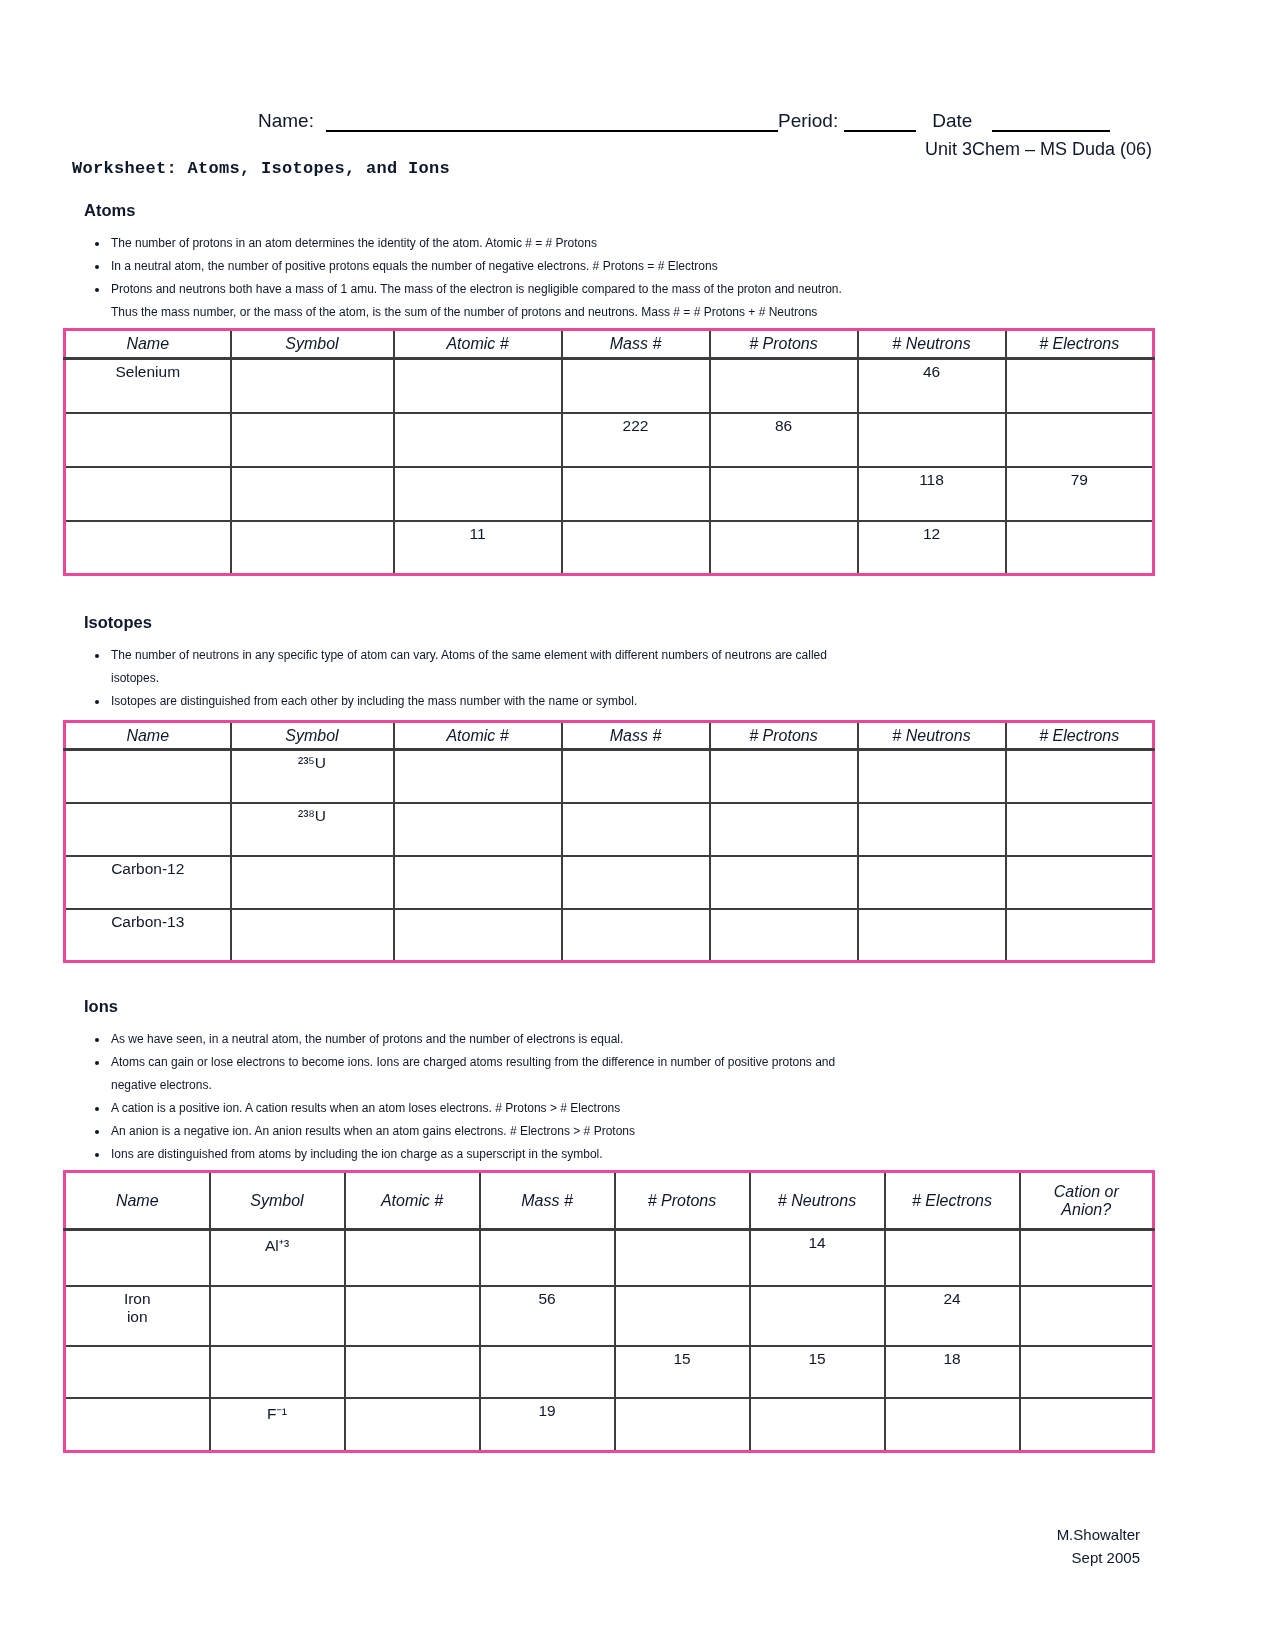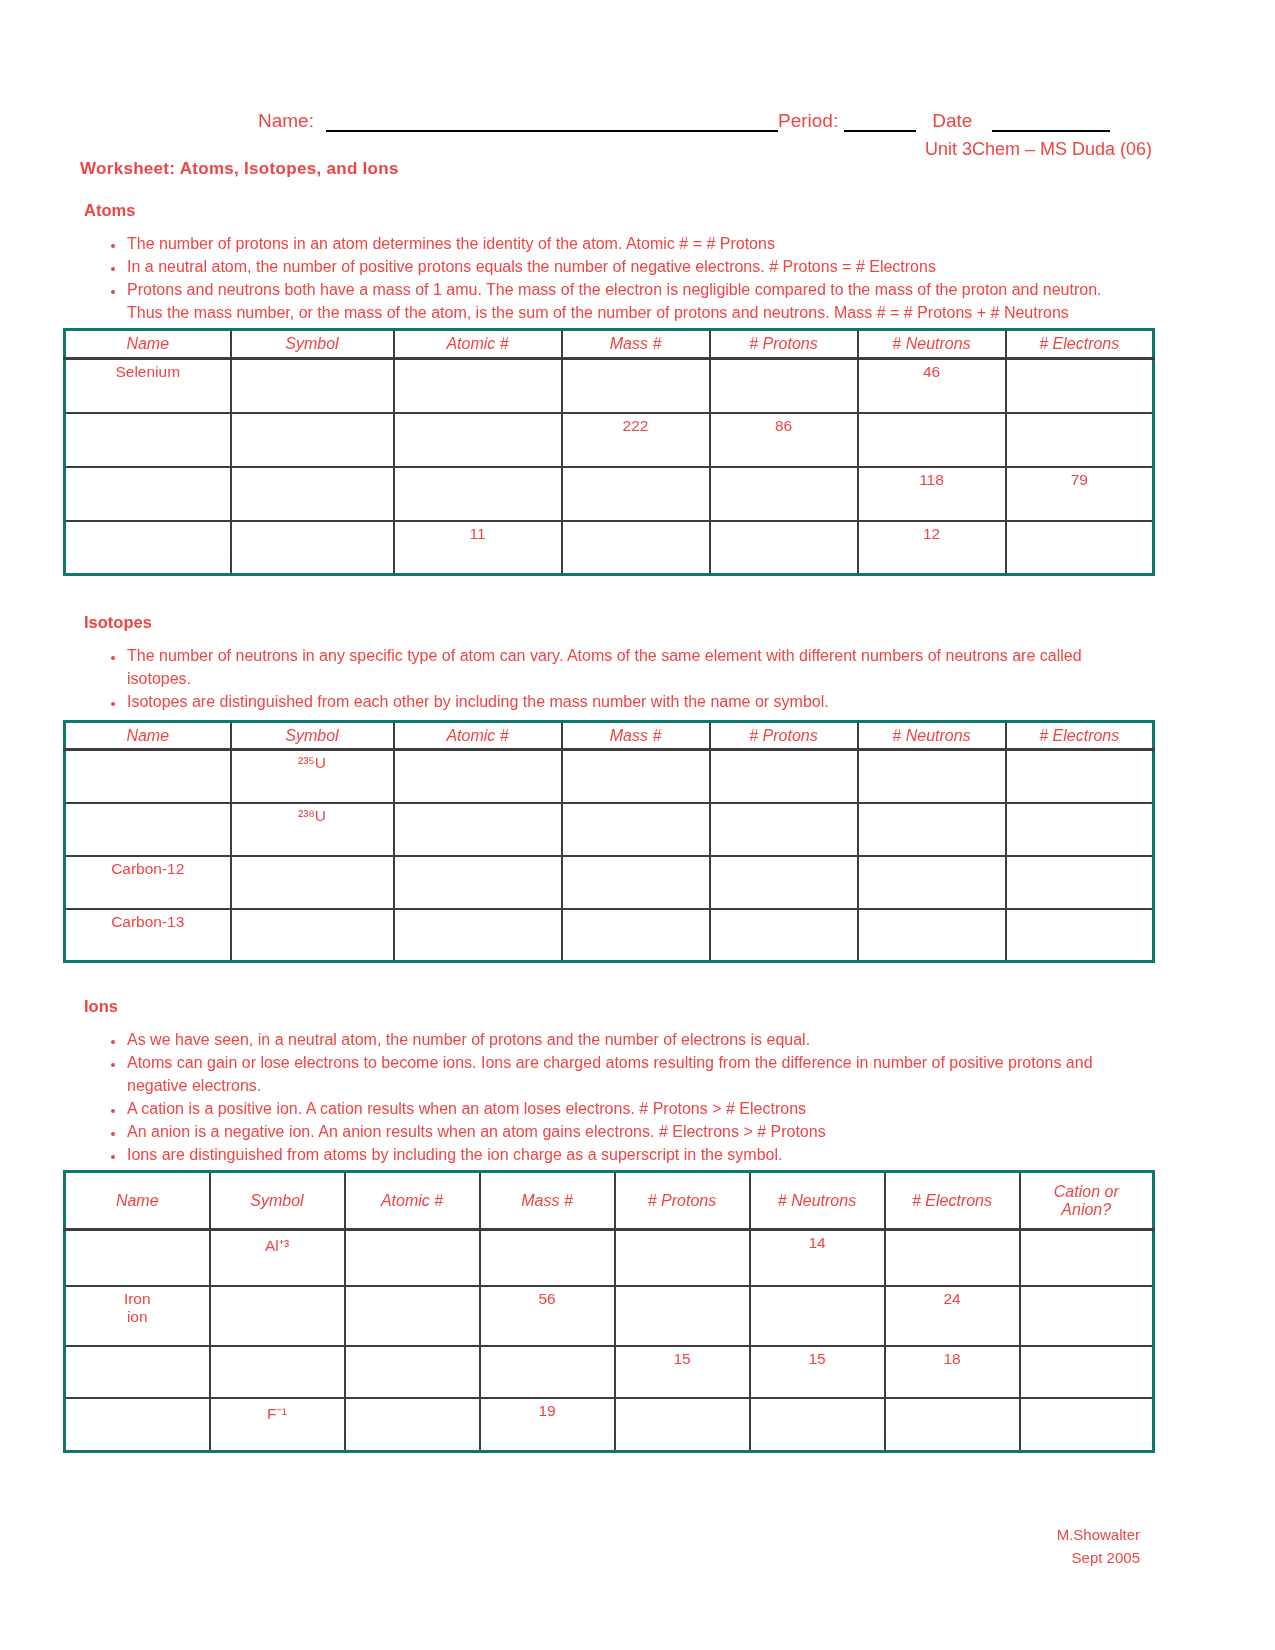--- a/index.html
+++ b/index.html
@@ -1,18 +1,18 @@
 <!DOCTYPE html>
 <html><head>
 <meta charset="utf-8">
 <style>
   html,body { margin:0; padding:0; background:#fff; }
   .page {
     position:relative; width:1275px; height:1650px; background:#ffffff;
-    font-family:"Liberation Sans", sans-serif; color:#ef4444; overflow:hidden;
+    font-family:"Liberation Sans", sans-serif; color:#0f172a; overflow:hidden;
   }
 
   
   .hdr1 {
     position:absolute; top:110px; left:258px; display:flex; align-items:flex-end;
     font-size:19px; line-height:22px;
   }
   .fill { display:inline-block; border-bottom:2px solid #000; height:20px; }
   .fill-name   { width:452px; margin-left:12px; }
   .fill-period { width:72px;  margin-left:6px; margin-right:16px; }
@@ -20,43 +20,42 @@
   .hdr1 .lbl { white-space:nowrap; }
   .lbl-period { }
 
   .hdr2 {
     position:absolute; top:139px; left:878px; width:274px;
     display:flex; justify-content:flex-end; font-size:18px;
   }
 
   
   .title {
-    position:absolute; top:159px; left:80px;
-    font-size:17px; font-weight:bold; letter-spacing:.3px;
+    position:absolute; top:159px; left:72px;
+    font-size:17px; font-weight:bold; letter-spacing:.3px;font-family:Liberation Mono, monospace;
   }
 
   
   .section { position:absolute; left:72px; width:1085px; }
   .sec-atoms    { top:189px; }
   .sec-isotopes { top:601px; }
   .sec-ions     { top:985px; }
   .section h2 { margin:12px; font-size:16.5px; font-weight:bold; }
   .section ul { margin:5px 0 0 0; padding-left:37px; }
   .section li {
-    font-size:16px; line-height:23px; white-space:pre-line;
+    font-size:12px; line-height:23px; white-space:pre-line;
     padding-left:2px;
-    margin-left:16px;
   }
   .section li::marker { font-size:12px; }
 
   
   table.wstable {
     position:absolute; left:63px; width:1089px;
     border-collapse:collapse; table-layout:fixed; background:#fff;
-    border:3px solid #0f766e;
+    border:3px solid #ec4899;
   }
   .wstable th, .wstable td {
     border:2px solid #3d3d3d; overflow:hidden;
     text-align:center; white-space:pre-line;
   }
   .wstable th {
     font-style:italic; font-weight:normal; font-size:16px;
     vertical-align:middle; border-bottom:3px solid #3d3d3d;
   }
   .wstable td { font-size:15.5px; vertical-align:top; padding-top:3px; }

